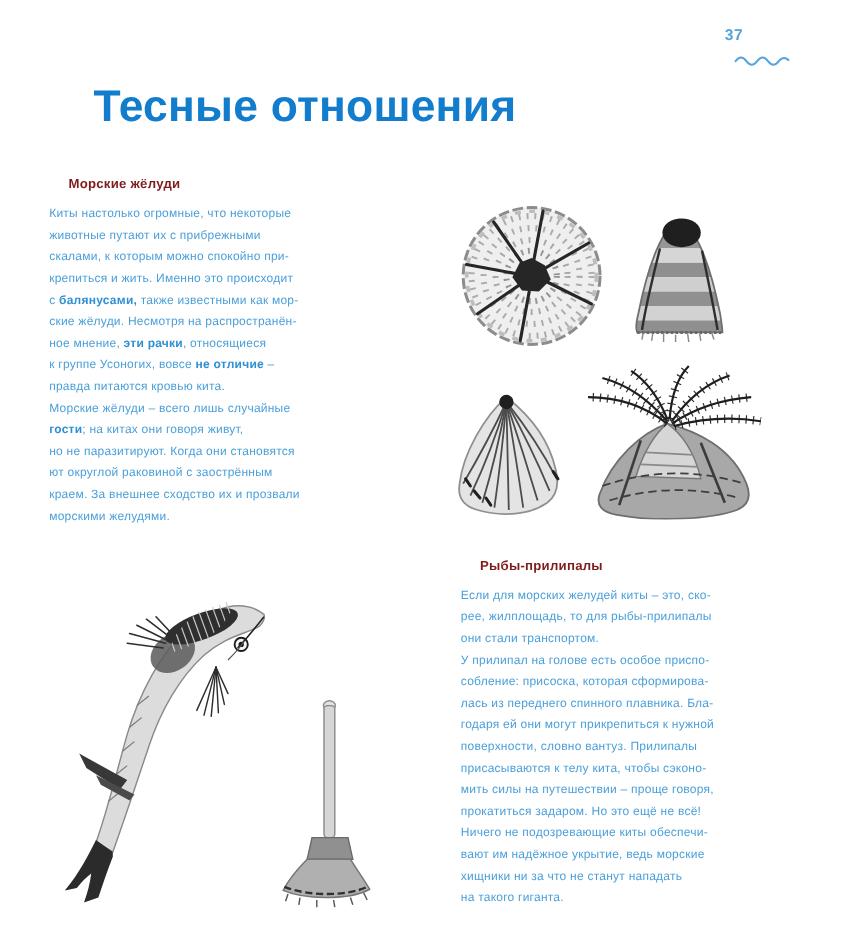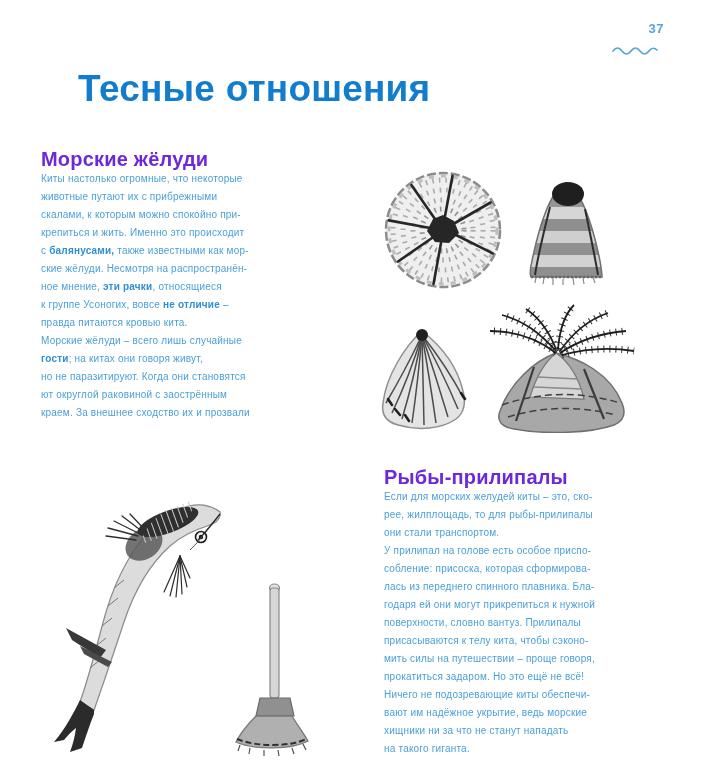--- a/index.html
+++ b/index.html
@@ -1,31 +1,31 @@
 <!DOCTYPE html>
 <html lang="ru"><head>
 <meta charset="utf-8">
 <style>
   html,body{margin:0;padding:0;background:#ffffff;}
   .page{
     position:relative;width:703px;height:775px;background:#ffffff;
     font-family:"Liberation Sans", sans-serif;overflow:hidden;
   }
   .page-number{
-    position:absolute;left:604px;top:21px;width:60px;text-align:right;
+    position:absolute;left:604px;top:21px;width:60px;text-align:left;
     font-size:13px;font-weight:700;color:#56a4db;letter-spacing:.5px;
   }
   .wave{position:absolute;left:611px;top:44px;width:48px;height:12px;}
   .title{
     position:absolute;left:39px;top:68px;
     font-size:37px;font-weight:700;color:#127ccd;letter-spacing:.2px;white-space:nowrap;margin-left:39px;
   }
   .col-heading{
-    position:absolute;font-size:20px;font-weight:700;color:#6d28d9;
-    letter-spacing:.2px;white-space:nowrap;
+    position:absolute;font-size:11px;font-weight:700;color:#7f1d1d;
+    letter-spacing:.2px;white-space:nowrap;margin-left:16px;
   }
   .heading-left{left:41px;top:148px;}
   .heading-right{left:384px;top:466px;}
   .body-text{position:absolute;width:345px;}
   .body-left{left:41px;top:170px;}
   .body-right{left:384px;top:488px;}
   .tline{
     height:18px;line-height:18px;white-space:nowrap;
     font-size:10px;color:#4a9fd9;letter-spacing:.2px;
   }
@@ -55,20 +55,21 @@
       <div class="tline"><span>с </span><span class="b">балянусами,</span><span> также известными как мор-</span></div>
       <div class="tline"><span>ские жёлуди. Несмотря на распространён-</span></div>
       <div class="tline"><span>ное мнение, </span><span class="b">эти рачки</span><span>, относящиеся</span></div>
       <div class="tline"><span>к группе Усоногих, вовсе </span><span class="b">не отличие</span><span> –</span></div>
       <div class="tline"><span>правда питаются кровью кита.</span></div>
       <div class="tline"><span>Морские жёлуди – всего лишь случайные</span></div>
       <div class="tline"><span class="b">гости</span><span>; на китах они говоря живут,</span></div>
       <div class="tline"><span>но не паразитируют. Когда они становятся</span></div>
       <div class="tline"><span>ют округлой раковиной с заострённым</span></div>
       <div class="tline"><span>краем. За внешнее сходство их и прозвали</span></div>
+      <div class="tline"><span>морскими желудями.</span></div>
     </div>
 
   <div class="col-heading heading-right">Рыбы-прилипалы</div>
   <div class="body-text body-right">
       <div class="tline"><span>Если для морских желудей киты – это, ско-</span></div>
       <div class="tline"><span>рее, жилплощадь, то для рыбы-прилипалы</span></div>
       <div class="tline"><span>они стали транспортом.</span></div>
       <div class="tline"><span>У прилипал на голове есть особое приспо-</span></div>
       <div class="tline"><span>собление: присоска, которая сформирова-</span></div>
       <div class="tline"><span>лась из переднего спинного плавника. Бла-</span></div>

